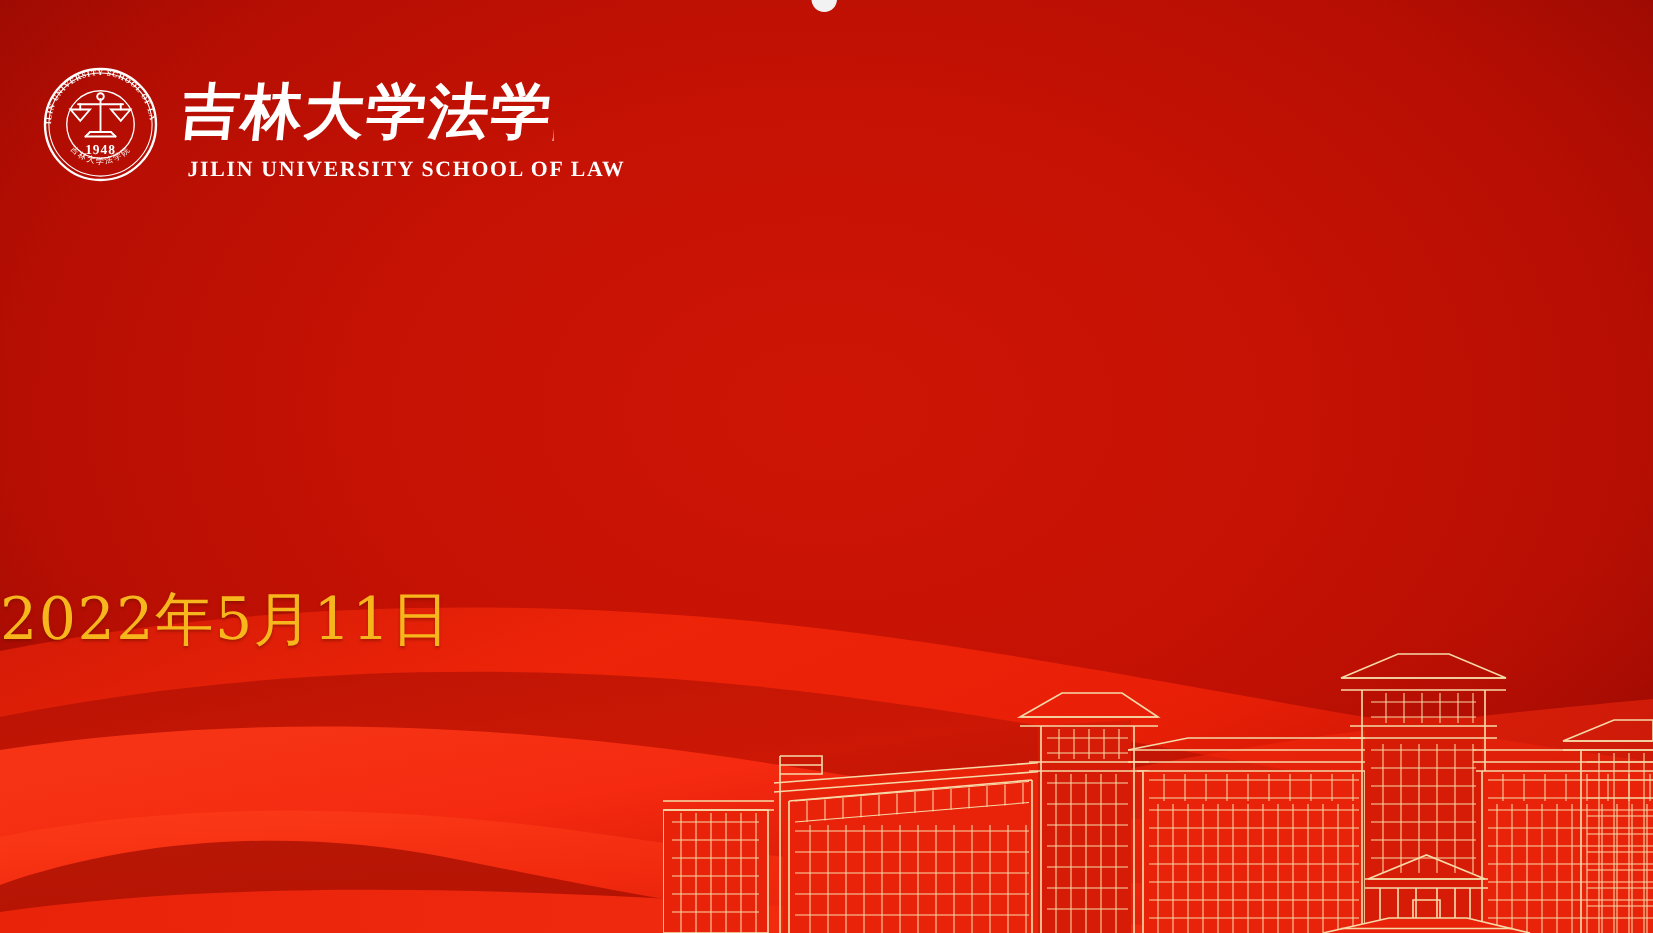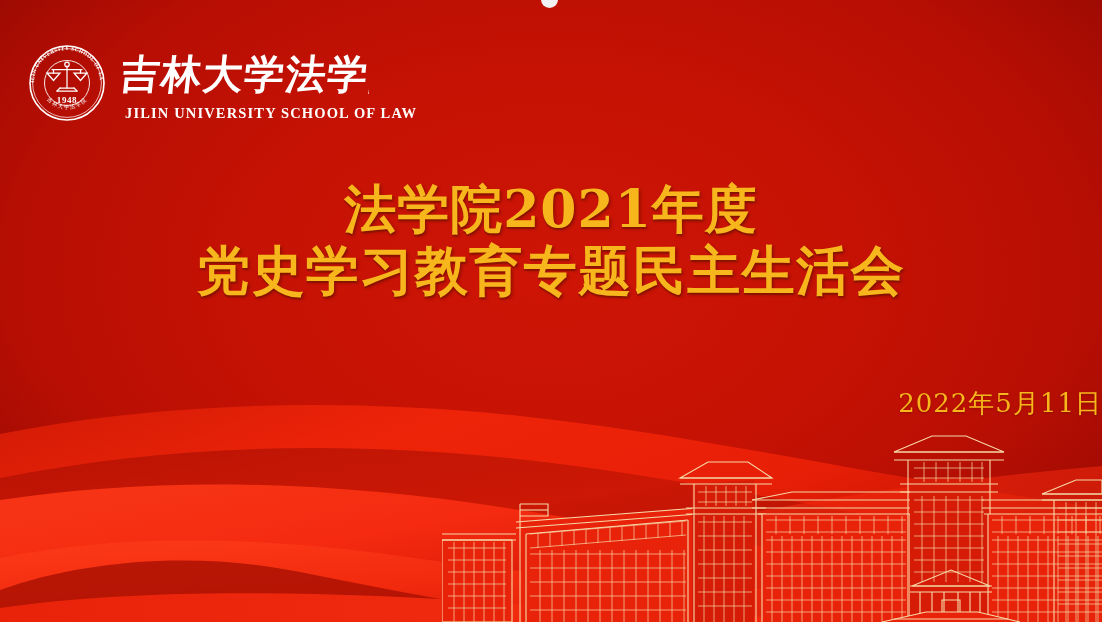--- a/index.html
+++ b/index.html
@@ -103,24 +103,24 @@
     text-shadow:
       0 2px 0 rgba(120,20,0,0.55),
       2px 2px 3px rgba(90,10,0,0.45);
   }
   .title-line.l2 { font-size: 53px; letter-spacing: 1.5px; }
 
   .event-date {
     position: absolute;
     left: 0; right: 0;
     top: 386px;
-    text-align: right;
+    text-align: left;
     color: #F7B61C;
     font-family: "DejaVu Serif", "Liberation Serif", serif;
-    font-size: 26px;
+    font-size: 39px;
     font-weight: 400;
     letter-spacing: 1px;
     white-space: nowrap;
     text-shadow: 0 1px 2px rgba(110,15,0,0.5);
   }
 </style>
 </head>
 <body>
 
 <div id="stage">
@@ -370,20 +370,16 @@
     <div class="wordmark">
       <div class="wordmark-cn">
         <svg viewBox="0 0 246 56" height="56" width="246" aria-hidden="true">
           <text x="0" y="43" font-family="DejaVu Sans, sans-serif" font-size="40" font-weight="700" fill="#FFFFFF" letter-spacing="1.5" transform="skewX(-6)">吉林大学法学院</text>
         </svg>
       </div>
       <div class="wordmark-en">JILIN UNIVERSITY SCHOOL OF LAW</div>
     </div>
   </div>
 
-  <div class="title-block">
-    <div class="title-line l1">法学院2021年度</div>
-    <div class="title-line l2">党史学习教育专题民主生活会</div>
-  </div>
 
   <div class="event-date">2022年5月11日</div>
 
 </div>
 
 </body></html>

